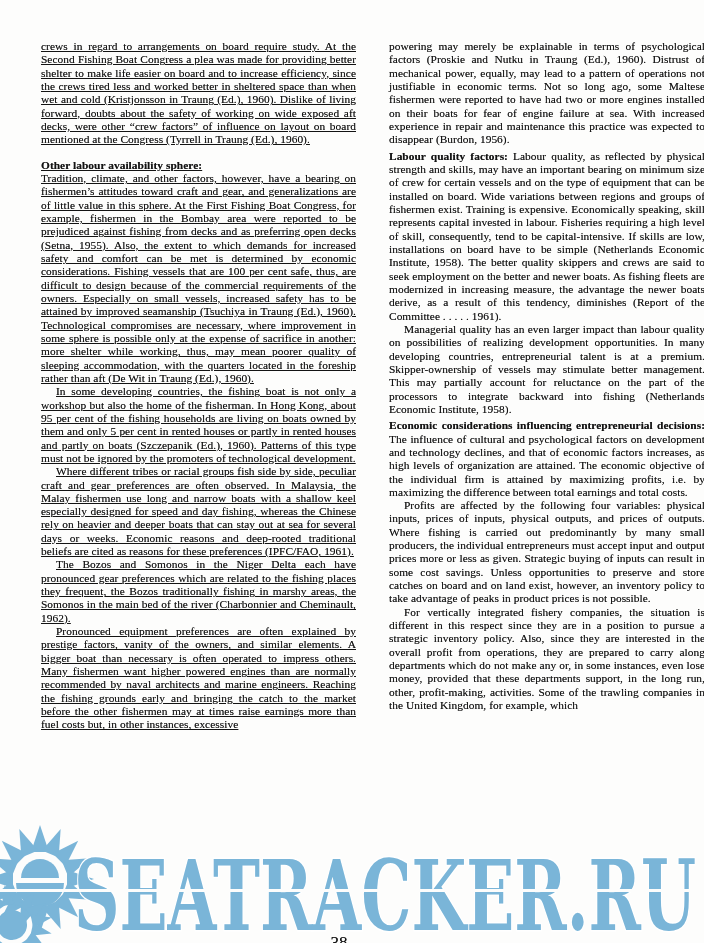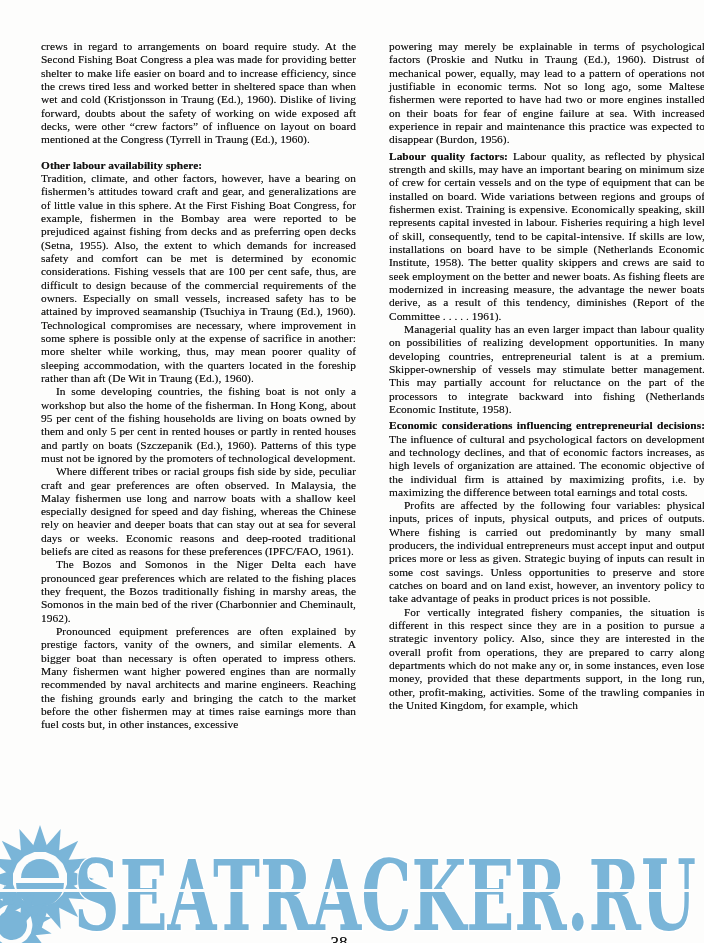--- a/index.html
+++ b/index.html
@@ -14,21 +14,21 @@
   .column{
     position:absolute;
     top:40px;
     text-align:justify;
     font-size:11.4px;
     line-height:13.33px;
     letter-spacing:0.04px;
     text-shadow:0 0 0.35px rgba(0,0,0,0.55);
     z-index:2;
   }
-  .column-left{left:41px;width:315px;}
+  .column-left{left:41px;width:315px;text-decoration:underline;}
   .column-right{left:389px;width:316px;}
   p.para{margin:0;}
   p.para.indent{text-indent:15px;}
   p.para.spaced{margin-top:3px;font-family:Liberation Serif, serif;}
   h3.run-head{
     margin:12px 0 0 0;
     font-size:11.4px;
     line-height:13.33px;
     font-weight:700;
   }

